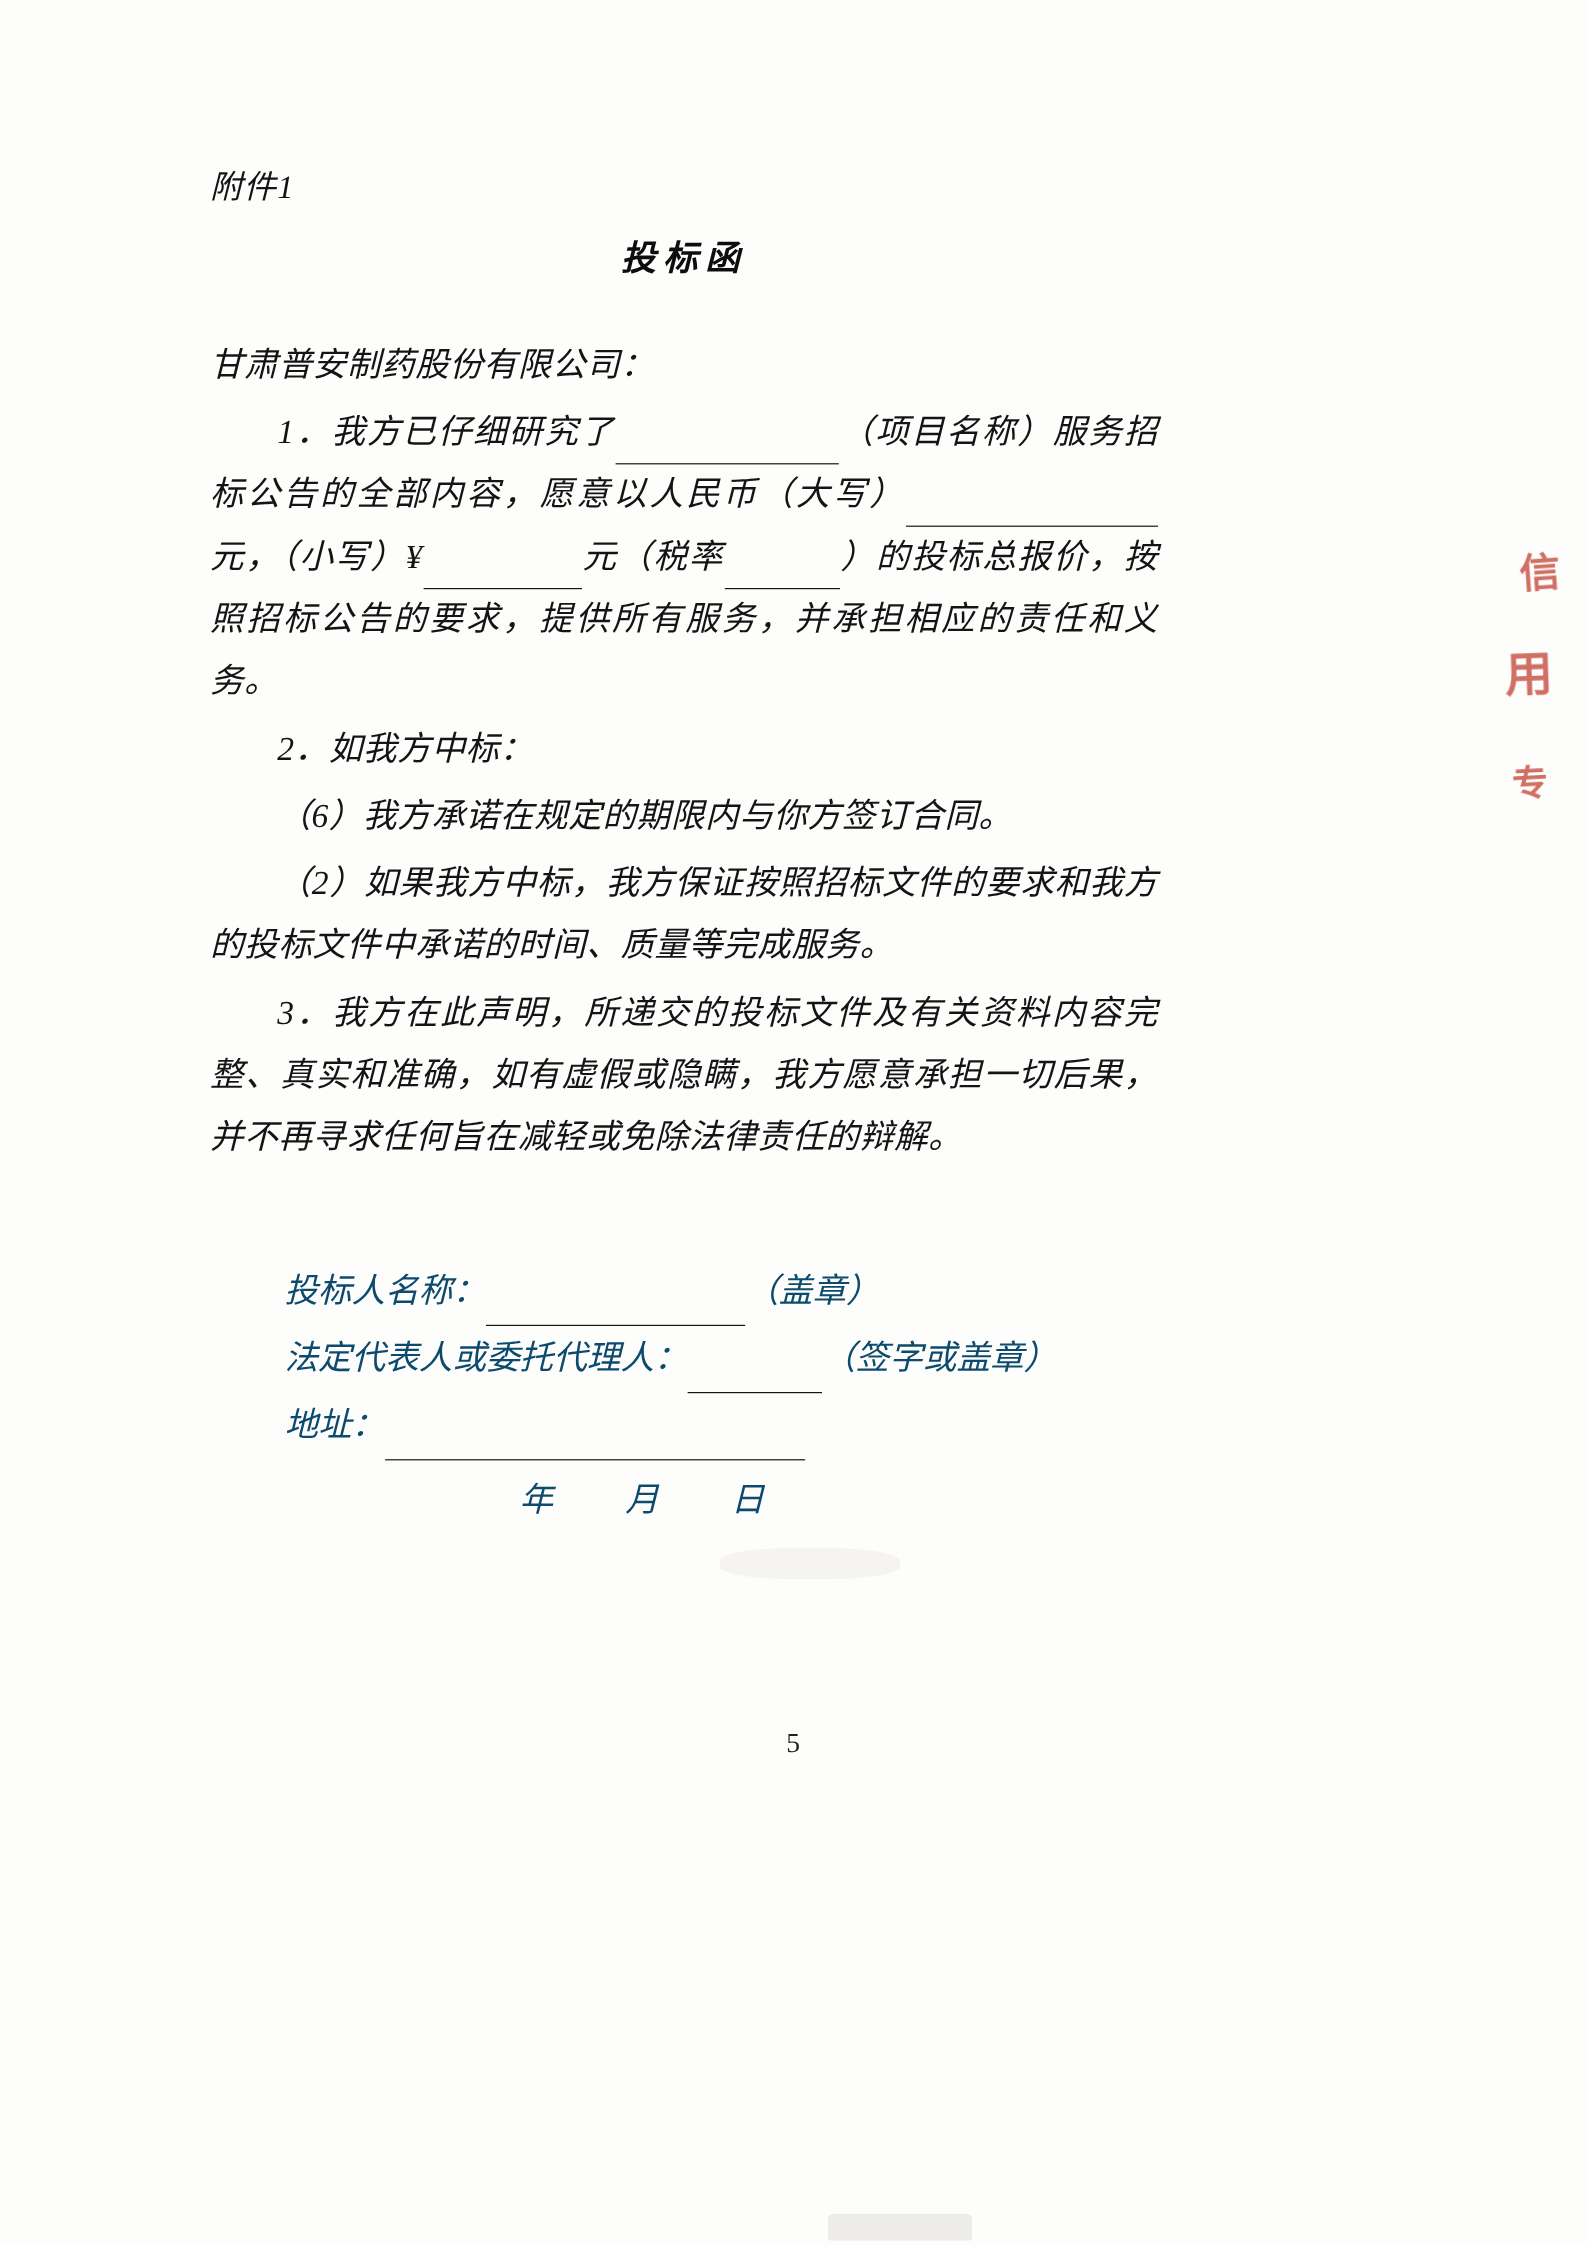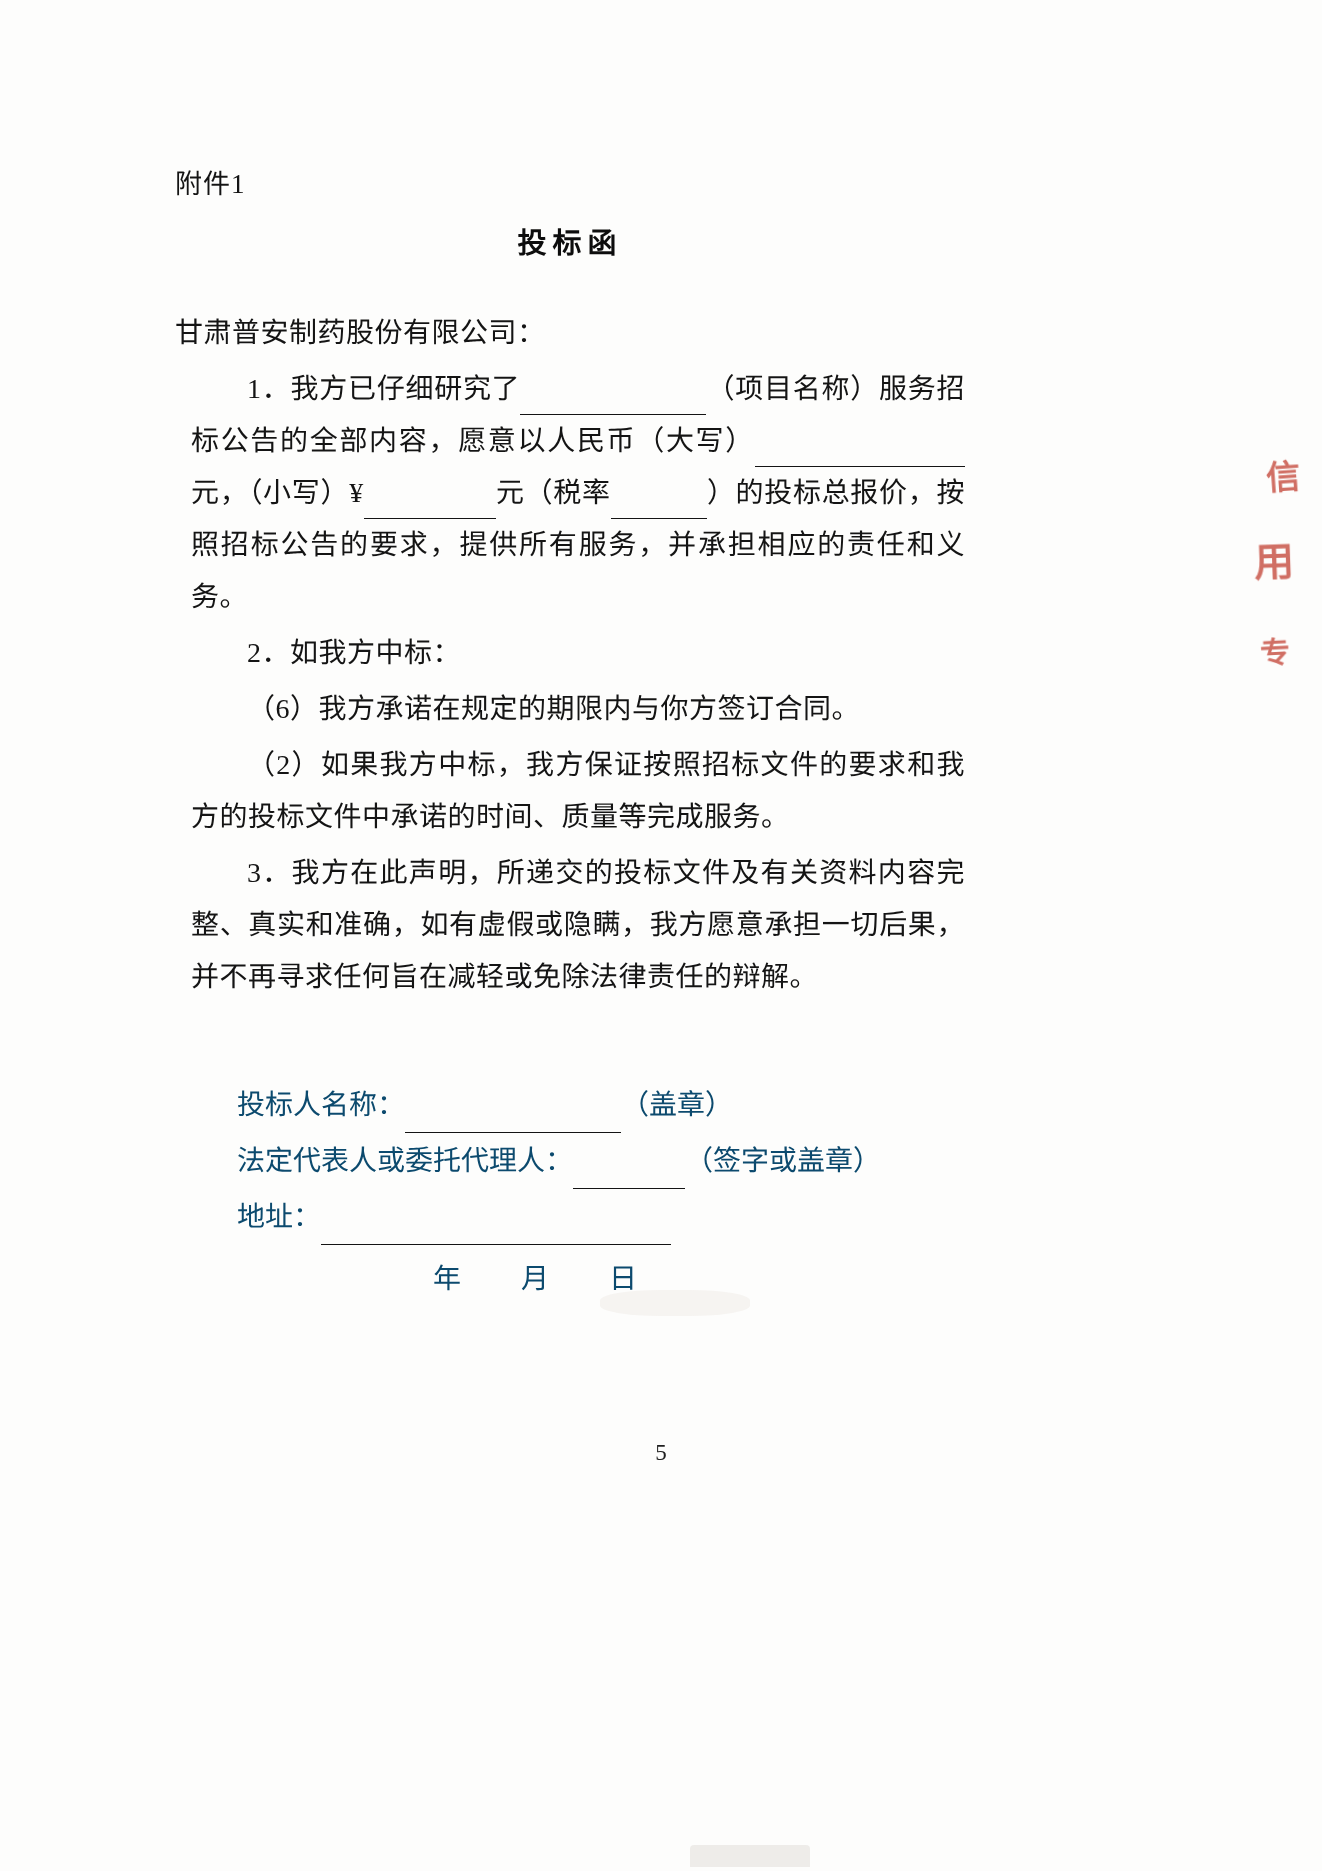--- a/index.html
+++ b/index.html
@@ -12,22 +12,23 @@
     width: 1322px;
     height: 1871px;
     background: #fdfdfc;
     font-family: "Liberation Serif", "DejaVu Serif", serif;
     color: #111111;
     overflow: hidden;
   }
   .content {
     position: absolute;
     left: 175px;
-    top: 162px;
+    top: 134px;
     width: 790px;
+    font-style: italic;
   }
   .attach-label {
     font-family: "Liberation Serif", serif;
     font-size: 27px;
     letter-spacing: 1px;
     color: #141414;
     margin: 0 0 10px 0;
   }
   .doc-title {
     text-align: center;
@@ -41,21 +42,20 @@
   .para {
     font-size: 28px;
     line-height: 52px;
     color: #141414;
     margin: 0 0 4px 0;
     text-align: justify;
     letter-spacing: 0.5px;
   }
   .para.indent {
     text-indent: 56px;
-    margin-left: 16px;
   }
   .blank {
     display: inline-block;
     border-bottom: 1.6px solid #141414;
     vertical-align: bottom;
     height: 30px;
   }
   .b-sm { width: 96px; }
   .b-md { width: 132px; }
   .b-lg { width: 186px; }

